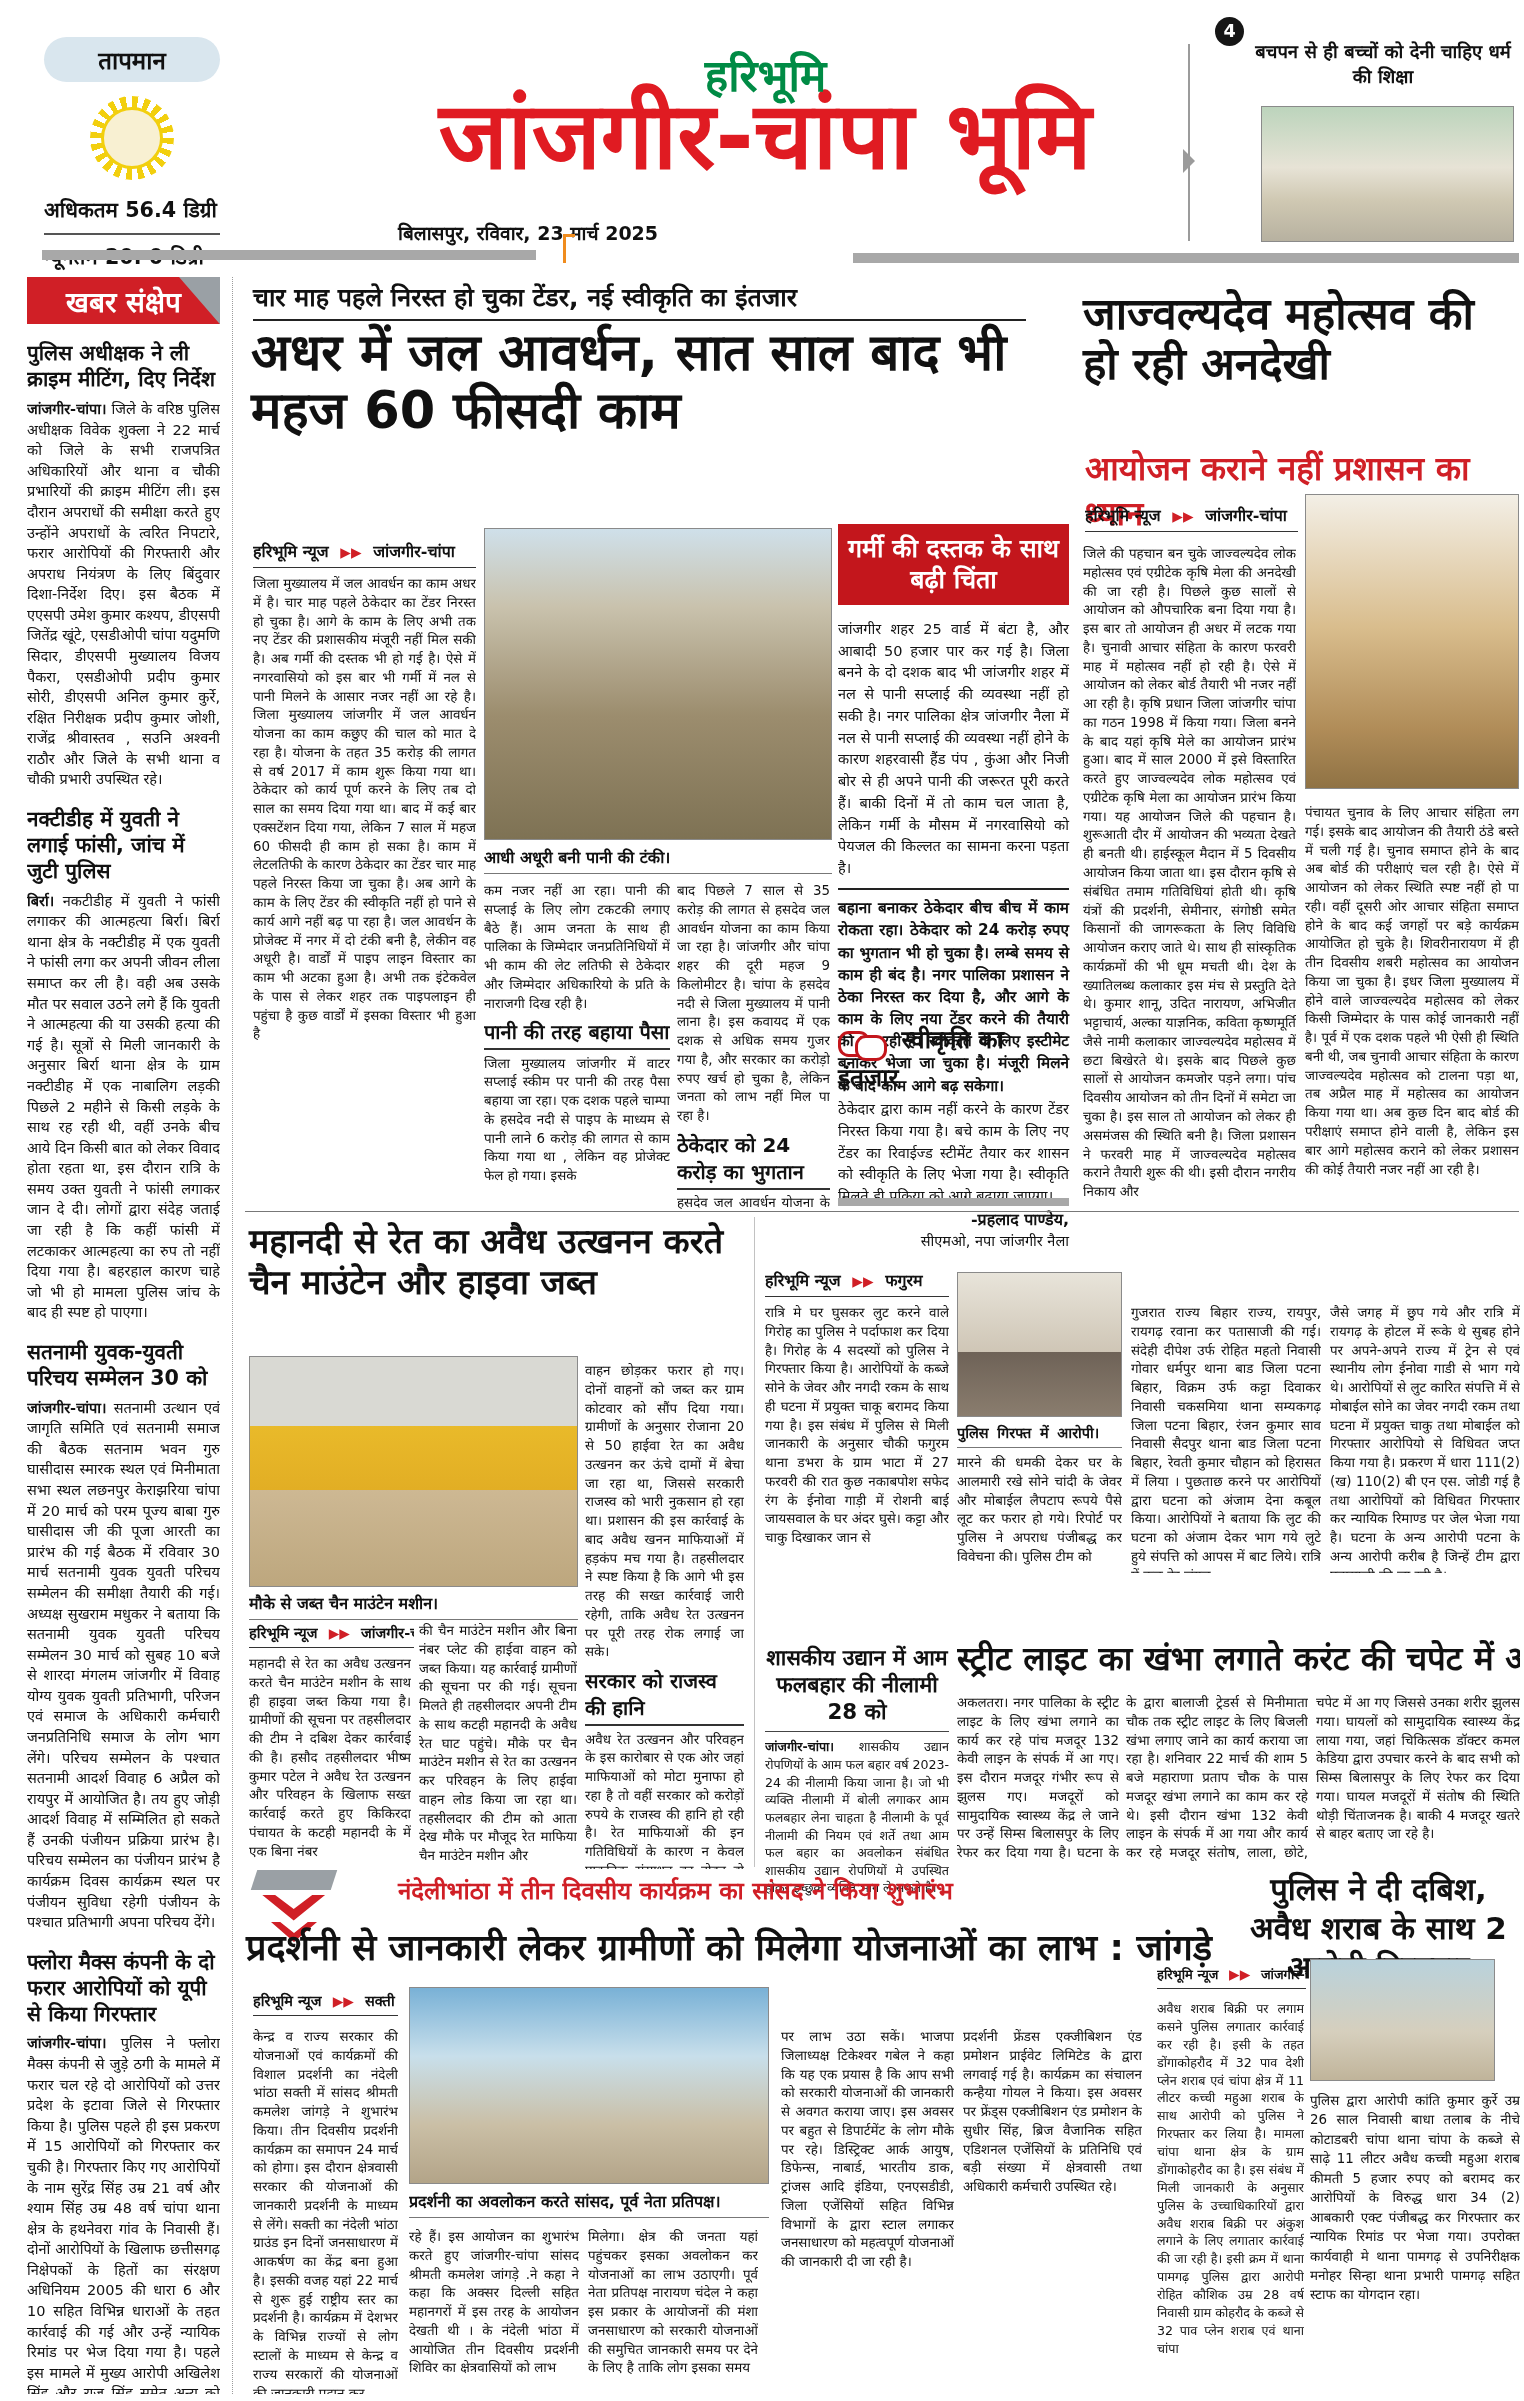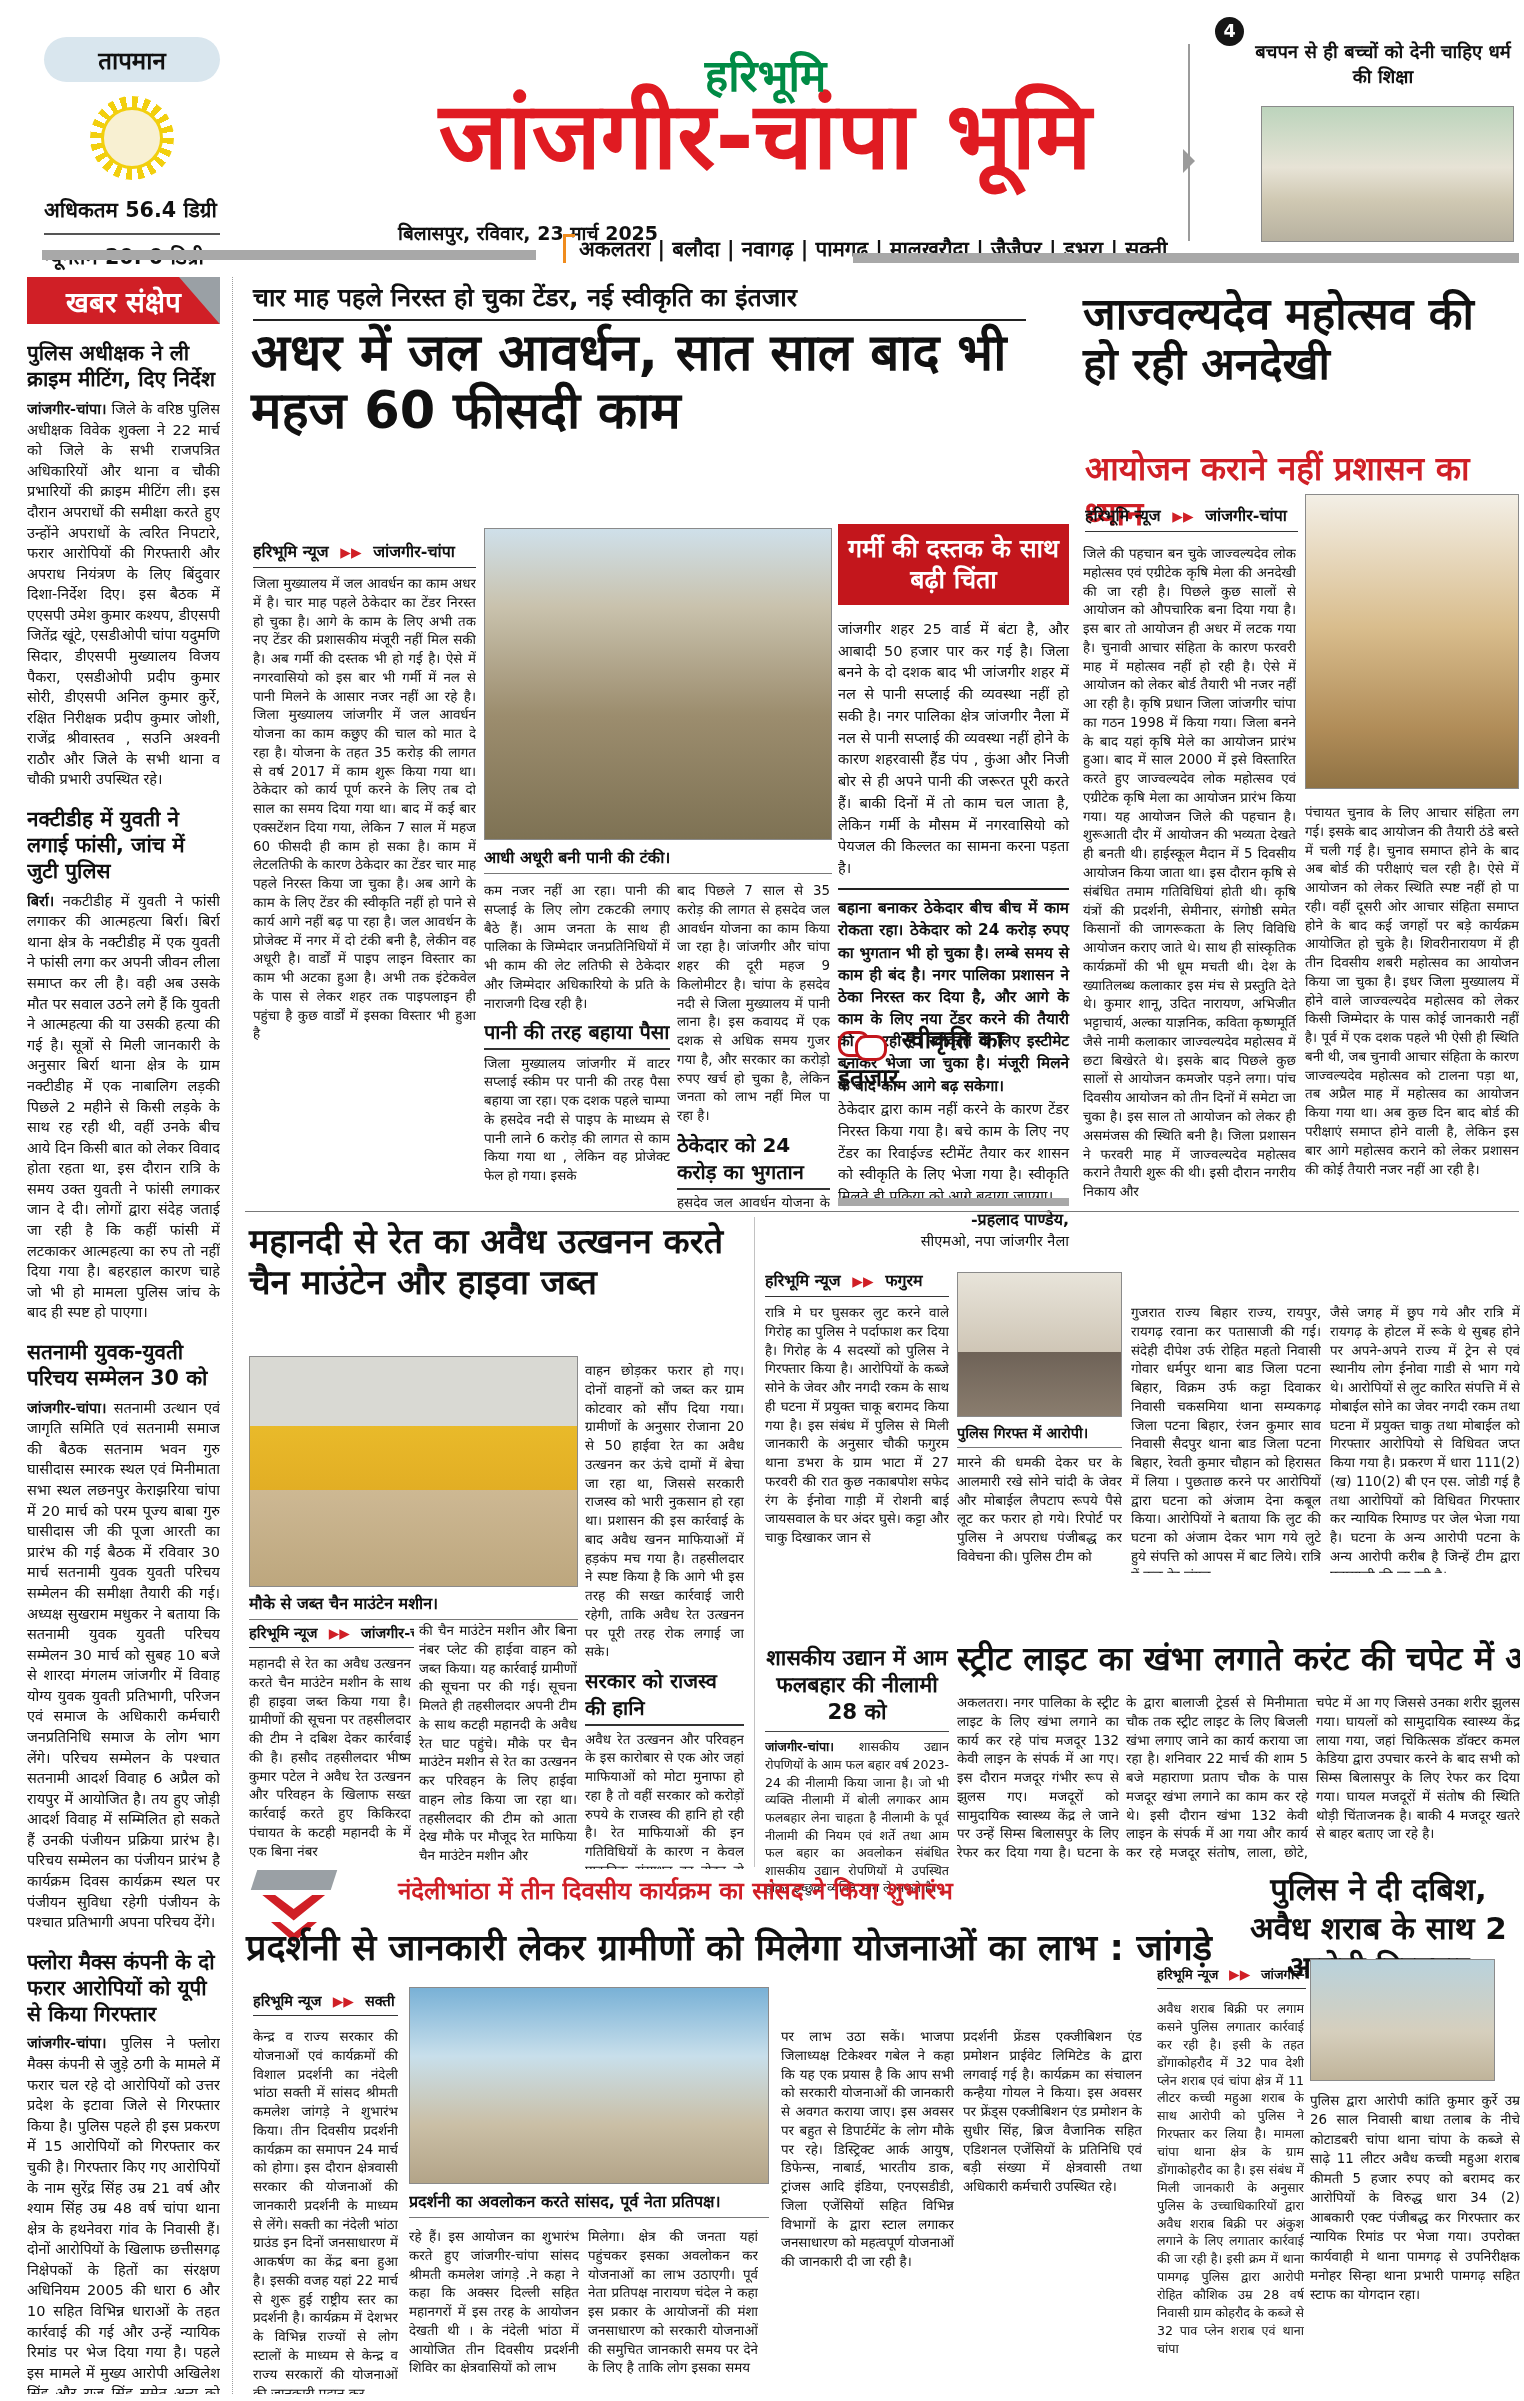--- a/index.html
+++ b/index.html
@@ -87,21 +87,20 @@
     <div class="sun"></div>
     <div class="wx-max">अधिकतम 56.4 डिग्री</div>
     <div class="wx-min">न्यूनतम 20. 0 डिग्री</div>
   </div>
 
   <div class="abs title-red" style="left:352px;top:90px;width:826px;">जांजगीर-चांपा भूमि</div>
   <div class="abs brand" style="left:429px;top:44px;width:673px;">हरिभूमि</div>
   <div class="abs dateline" style="left:398px;top:220px;">बिलासपुर, रविवार, 23 मार्च  2025</div>
 
   <span class="abs" style="left:563px;top:234px;width:9.2px;height:26px;border-left:3.8px solid #f08c1e;border-top:3.8px solid #f08c1e;"></span>
-  <div class="abs places" style="left:579px;top:234px;">अकलतरा | बलौदा | नवागढ़ | पामगढ़ | मालखरौदा | जैजैपुर | डभरा | सक्ती</div>
 
   <div class="abs hbar" style="left:42px;top:250px;width:494px;height:10px;"></div>
   <div class="abs hbar" style="left:853px;top:253px;width:666px;height:10px;"></div>
 
   <div class="abs page-badge" style="left:1215px;top:17px;">4</div>
   <div class="abs" style="left:1188px;top:44px;width:0;height:197px;border-left:2.3px solid #9b9b9b;"></div>
   <div class="abs" style="left:1183px;top:149px;width:0;height:0;border-top:12.2px solid transparent;border-bottom:12.2px solid transparent;border-left:12.2px solid #9b9b9b;"></div>
   <div class="abs ear-cap" style="left:1246px;top:40px;width:274px;">बचपन से ही बच्चों को देनी चाहिए धर्म की शिक्षा</div>
   <div class="abs photo ph-procession" style="left:1261px;top:106px;width:253px;height:136px;"></div>
 
@@ -205,21 +204,21 @@
   </div>
   <div class="abs vrule" style="left:754px;top:1217px;height:650px;"></div>
 
   <div class="abs byline" style="left:765px;top:1269px;width:184px;">
     <span>हरिभूमि न्यूज</span>
     <span class="arr">▶▶</span>
     <span>फगुरम</span>
   </div>
   <div class="abs body-txt jt" style="left:765px;top:1304px;width:184px;height:328px;">रात्रि मे घर घुसकर लुट करने वाले गिरोह का पुलिस ने पर्दाफाश कर दिया है।  गिरोह के 4 सदस्यों को पुलिस ने गिरफ्तार किया है। आरोपियों के कब्जे सोने के जेवर और नगदी रकम के साथ ही घटना में प्रयुक्त चाकू बरामद किया गया है। इस संबंध में पुलिस से मिली जानकारी के अनुसार चौकी फगुरम थाना डभरा के ग्राम भाटा में 27 फरवरी की रात कुछ नकाबपोश सफेद रंग के ईनोवा गाड़ी में रोशनी बाई जायसवाल के घर अंदर घुसे। कट्टा और चाकु दिखाकर जान से</div>
   <div class="abs photo ph-police" style="left:957px;top:1272px;width:165px;height:145px;"></div>
-  <div class="abs caption" style="left:957px;top:1422px;width:165px;font-size:14.5px;">पुलिस गिरफ्त में आरोपी।</div>
+  <div class="abs caption" style="left:957px;top:1422px;width:165px;font-size:14.5px;font-family:Liberation Mono, monospace;">पुलिस गिरफ्त में आरोपी।</div>
   <div class="abs body-txt jt" style="left:957px;top:1454px;width:165px;height:176px;">मारने की धमकी देकर घर के आलमारी रखे सोने चांदी के जेवर और मोबाईल लैपटाप रूपये पैसे लूट कर फरार हो गये। रिपोर्ट पर पुलिस ने अपराध पंजीबद्ध कर विवेचना की। पुलिस टीम को</div>
   <div class="abs body-txt jt" style="left:1131px;top:1304px;width:190px;height:269px;">गुजरात राज्य बिहार राज्य, रायपुर, रायगढ़ रवाना कर पतासाजी की गई। संदेही दीपेश उर्फ रोहित महतो निवासी गोवार धर्मपुर थाना बाड जिला पटना बिहार, विक्रम उर्फ कट्टा दिवाकर निवासी चकसमिया थाना सम्यकगढ़ जिला पटना बिहार, रंजन कुमार साव निवासी सैदपुर थाना बाड जिला पटना बिहार, रेवती कुमार चौहान को हिरासत में लिया । पुछताछ करने पर आरोपियों द्वारा घटना को अंजाम देना कबूल किया। आरोपियों ने बताया कि लुट की घटना को अंजाम देकर भाग गये लुटे हुये संपत्ति को आपस में बाट लिये। रात्रि में कुछ देर जंगल</div>
   <div class="abs body-txt jt" style="left:1330px;top:1304px;width:190px;height:269px;">जैसे जगह में छुप गये और रात्रि में रायगढ़ के होटल में रूके थे सुबह होने पर अपने-अपने राज्य में ट्रेन से एवं स्थानीय लोग ईनोवा गाडी से भाग गये थे। आरोपियों से लुट कारित संपत्ति में से मोबाईल सोने का जेवर नगदी रकम तथा घटना में प्रयुक्त चाकु तथा मोबाईल को गिरफ्तार आरोपियो से विधिवत जप्त किया गया है। प्रकरण में धारा 111(2) (ख) 110(2) बी एन एस. जोडी गई है तथा आरोपियों को विधिवत गिरफ्तार कर न्यायिक रिमाण्ड पर जेल भेजा गया है। घटना के अन्य आरोपी पटना के अन्य आरोपी करीब है जिन्हें टीम द्वारा पतासाजी की जा रही है।</div>
 
   <div class="abs" style="left:765px;top:1645px;width:184px;">
     <div style="font-size:21.4px;font-weight:bold;text-align:center;line-height:1.25;border-bottom:1.5px solid #444;padding-bottom:6.1px;">शासकीय उद्यान में आम फलबहार की नीलामी 28 को</div>
     <div class="jt" style="font-size:12.6px;line-height:1.4;margin-top:6.1px;height:159px;overflow:hidden;">
       <span class="lead-in">जांजगीर-चांपा।</span>
       <span>शासकीय उद्यान रोपणियों के आम फल बहार वर्ष 2023-24 की नीलामी किया जाना है। जो भी व्यक्ति नीलामी में बोली लगाकर आम फलबहार लेना चाहता है नीलामी के पूर्व नीलामी की नियम एवं शर्ते तथा आम फल बहार का अवलोकन संबंधित शासकीय उद्यान रोपणियों मे उपस्थित होकर इच्छुक व्यक्ति भाग ले सकते है।</span>
     </div>

